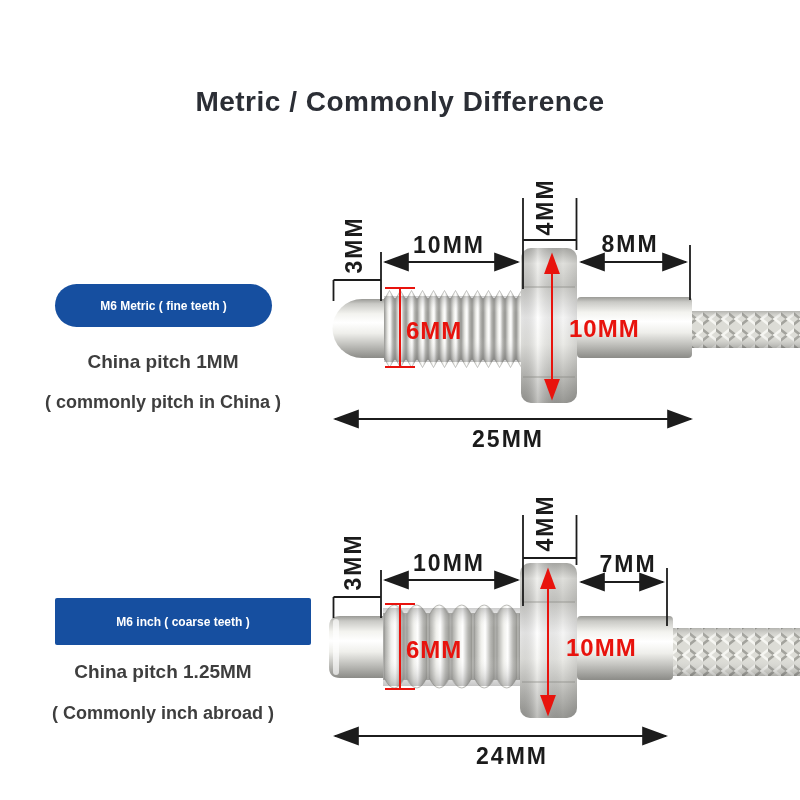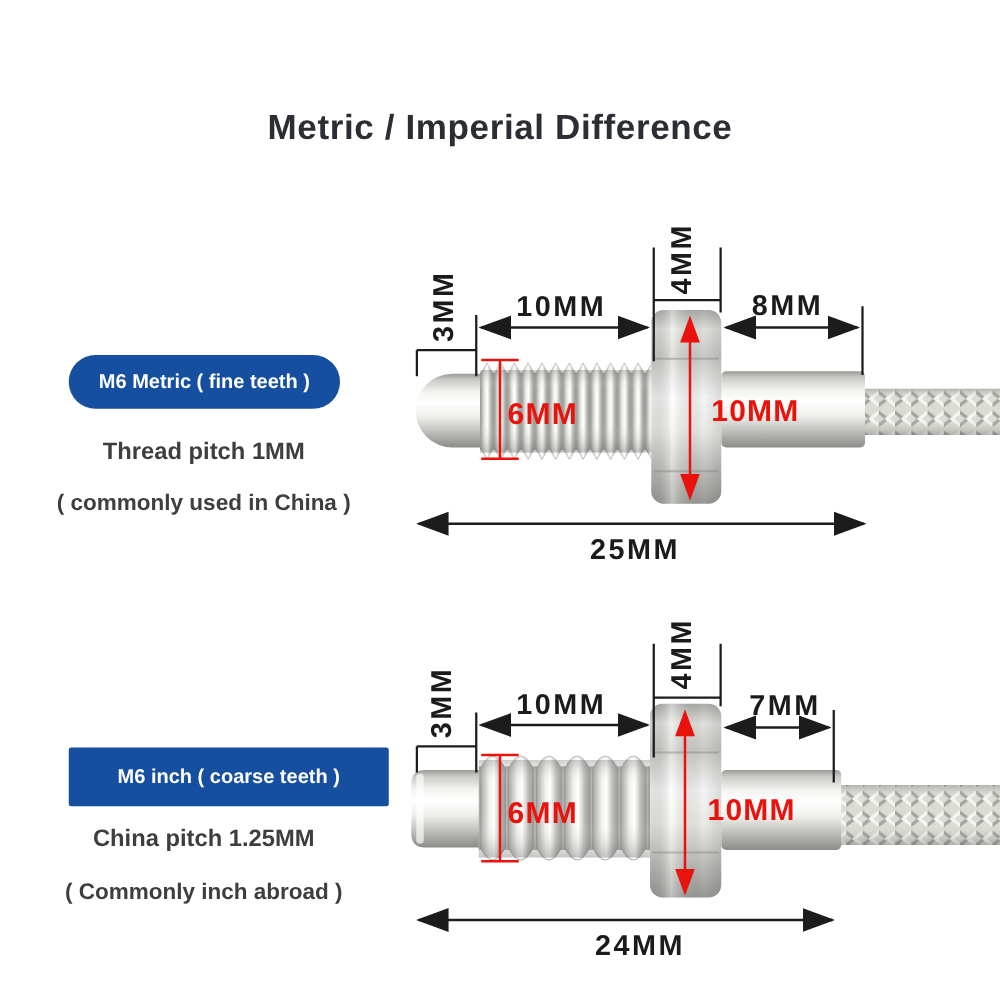--- a/index.html
+++ b/index.html
@@ -1,20 +1,20 @@
 <!DOCTYPE html>
 <html><head>
 <meta charset="utf-8">
 <style>
   html,body{margin:0;padding:0;background:#ffffff;}
   .canvas{position:relative;width:800px;height:800px;background:#ffffff;overflow:hidden;
           font-family:"Liberation Sans",sans-serif;}
   .title{position:absolute;left:0;top:86px;width:800px;margin:0;text-align:center;
          font-size:28px;font-weight:bold;color:#2b2e35;letter-spacing:.5px;}
-  .badge{position:absolute;left:55px;color:#ffffff;font-weight:bold;font-size:16px;
+  .badge{position:absolute;left:55px;color:#ffffff;font-weight:bold;font-size:12px;
          display:flex;align-items:center;justify-content:center;white-space:nowrap;}
   .badge.pill{top:284px;width:217px;height:43px;border-radius:22px;}
   .badge.rect{top:598px;width:256px;height:47px;border-radius:2px;}
   .cap{position:absolute;left:13px;width:300px;text-align:center;font-weight:bold;
        color:#3e3e3e;white-space:nowrap;}
   .cap.pitch{font-size:19px;}
   .cap.usage{font-size:18px;}
   .cap.m1{top:351px;} .cap.m2{top:392px;}
   .cap.i1{top:661px;} .cap.i2{top:703px;}
   .fig{position:absolute;left:0;width:800px;}
@@ -25,21 +25,21 @@
   .reddim{font-size:24px;letter-spacing:1px;}
   .dline{stroke:#1c1c1c;stroke-width:2;fill:none;}
   .eline{stroke:#1c1c1c;stroke-width:1.8;fill:none;}
   .rline{stroke-width:2;fill:none;}
 </style>
 </head>
 <body>
 
 <div class="canvas">
 
-  <h1 class="title">Metric / Imperial Difference</h1>
+  <h1 class="title">Metric / Commonly Difference</h1>
 
   <svg width="0" height="0" style="position:absolute" aria-hidden="true">
     <defs>
       <marker id="mb" viewBox="0 0 12 10" refX="11" refY="5" markerWidth="13" markerHeight="11" orient="auto-start-reverse">
         <path d="M0,0.6 L12,5 L0,9.4 Z" fill="#1c1c1c"></path>
       </marker>
       <marker id="mr" viewBox="0 0 12 10" refX="10" refY="5" markerWidth="11" markerHeight="9" orient="auto-start-reverse">
         <path d="M0,0.6 L12,5 L0,9.4 Z" fill="#e8130d"></path>
       </marker>
       <linearGradient id="metalV" x1="0" y1="0" x2="0" y2="1">
@@ -89,22 +89,22 @@
       </pattern>
       <pattern id="braidP" patternUnits="userSpaceOnUse" x="690" y="311" width="13" height="16">
         <rect x="0" y="0" width="13" height="16" fill="#dcdcd6"></rect>
         <path d="M-1,2 L6.5,8 L-1,14" stroke="#a3a39d" stroke-width="2.6" fill="none"></path>
         <path d="M14,2 L6.5,8 L14,14" stroke="#f6f6f2" stroke-width="2.6" fill="none"></path>
       </pattern>
     </defs>
   </svg>
 
   <div class="badge pill" style="background:#164fa0">M6 Metric ( fine teeth )</div>
-  <div class="cap pitch m1">Thread pitch 1MM</div>
-  <div class="cap usage m2">( commonly used in China )</div>
+  <div class="cap pitch m1">China pitch 1MM</div>
+  <div class="cap usage m2">( commonly pitch in China )</div>
 
   <svg class="fig top" viewBox="0 170 800 290">
 
     <g>
       <rect x="690" y="311" width="110" height="37" fill="url(#braidP)"></rect>
       <rect x="690" y="311" width="110" height="37" fill="url(#shadeV)"></rect>
       <rect x="577" y="297" width="115" height="61" rx="4" fill="url(#metalV)"></rect>
       <path d="M389,299 L362,299 A29.5,29.5 0 0 0 362,358 L389,358 Z" fill="url(#metalV)"></path>
       <rect x="384" y="290" width="142" height="78" fill="url(#fthreadP)"></rect>
       <rect x="384" y="296" width="142" height="66" fill="url(#shadeV)"></rect>

